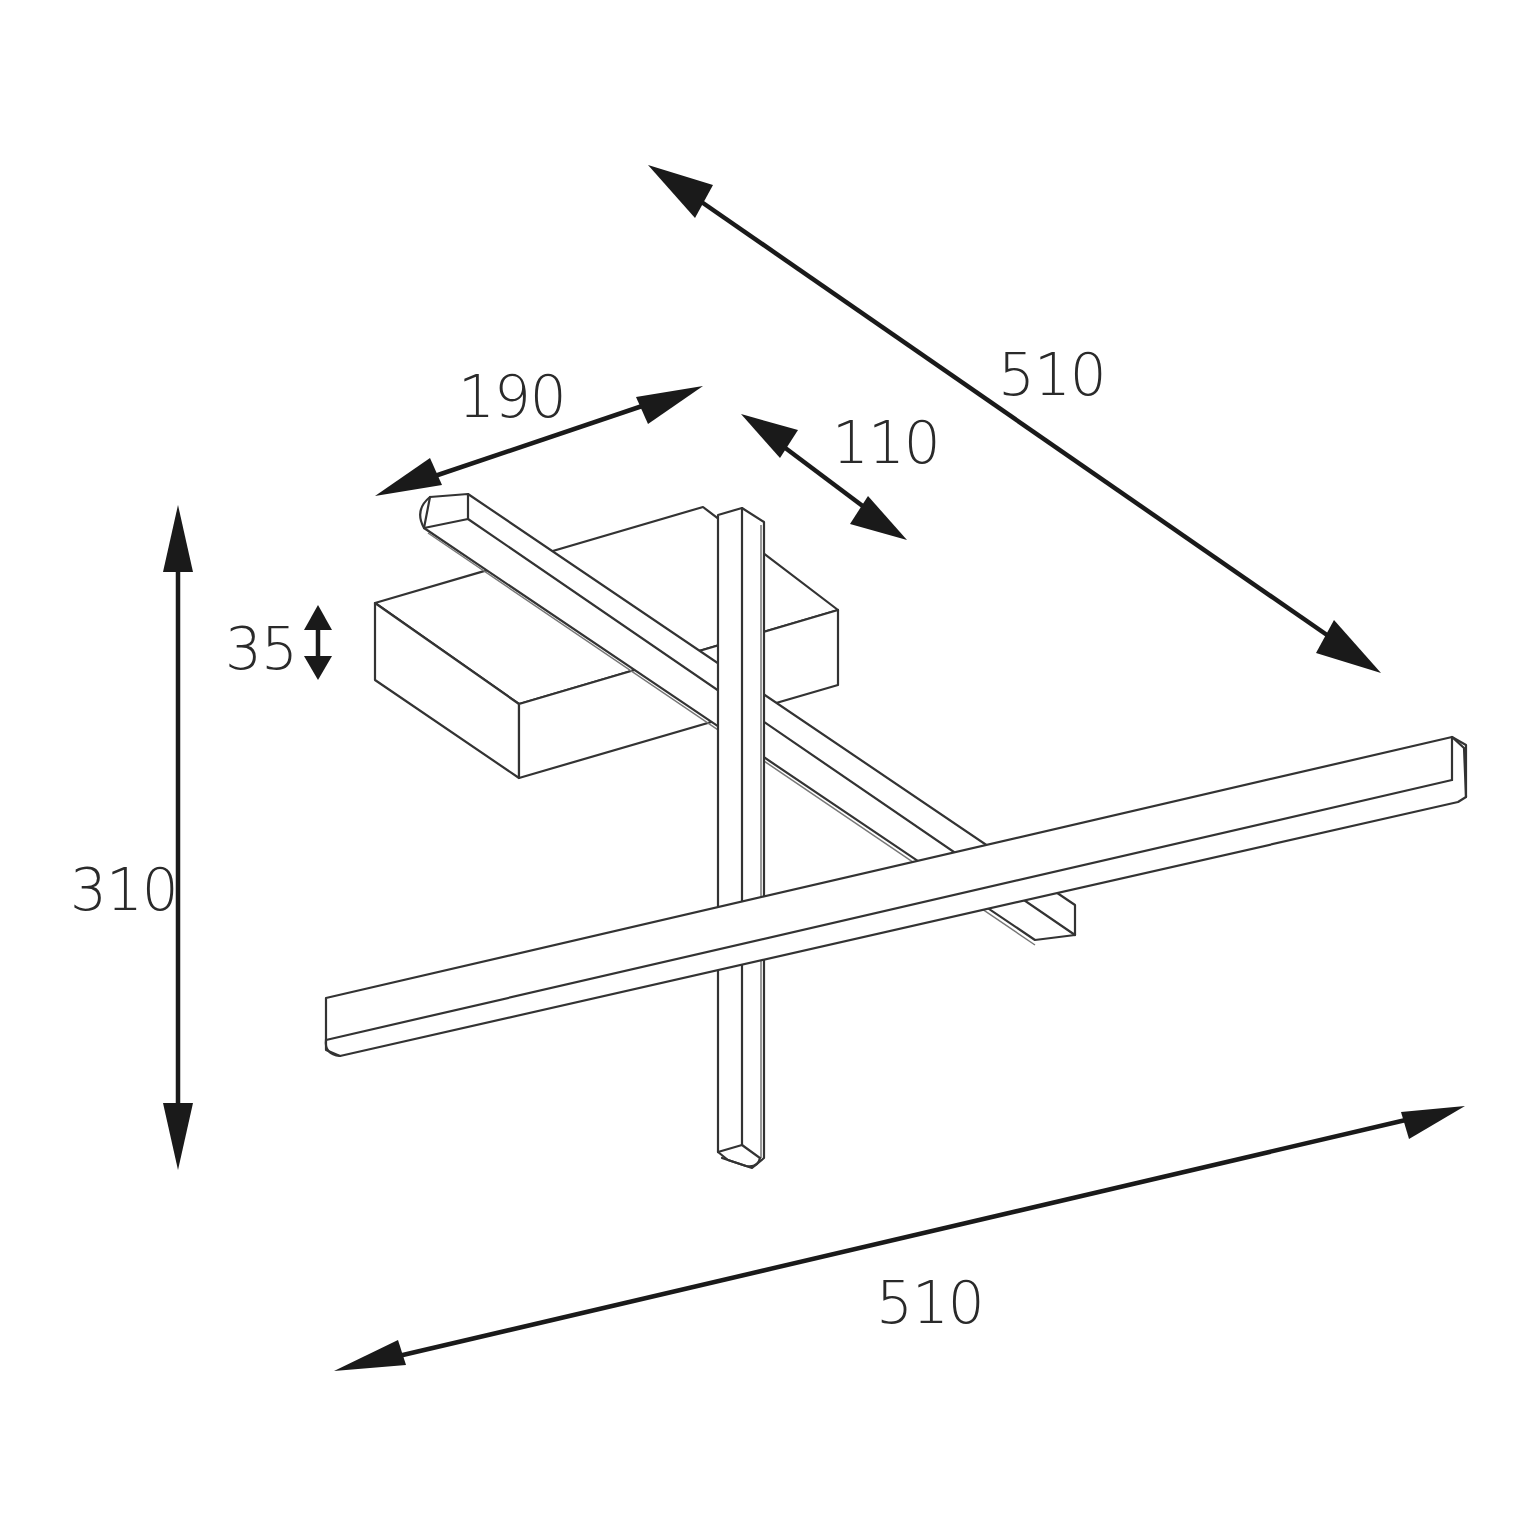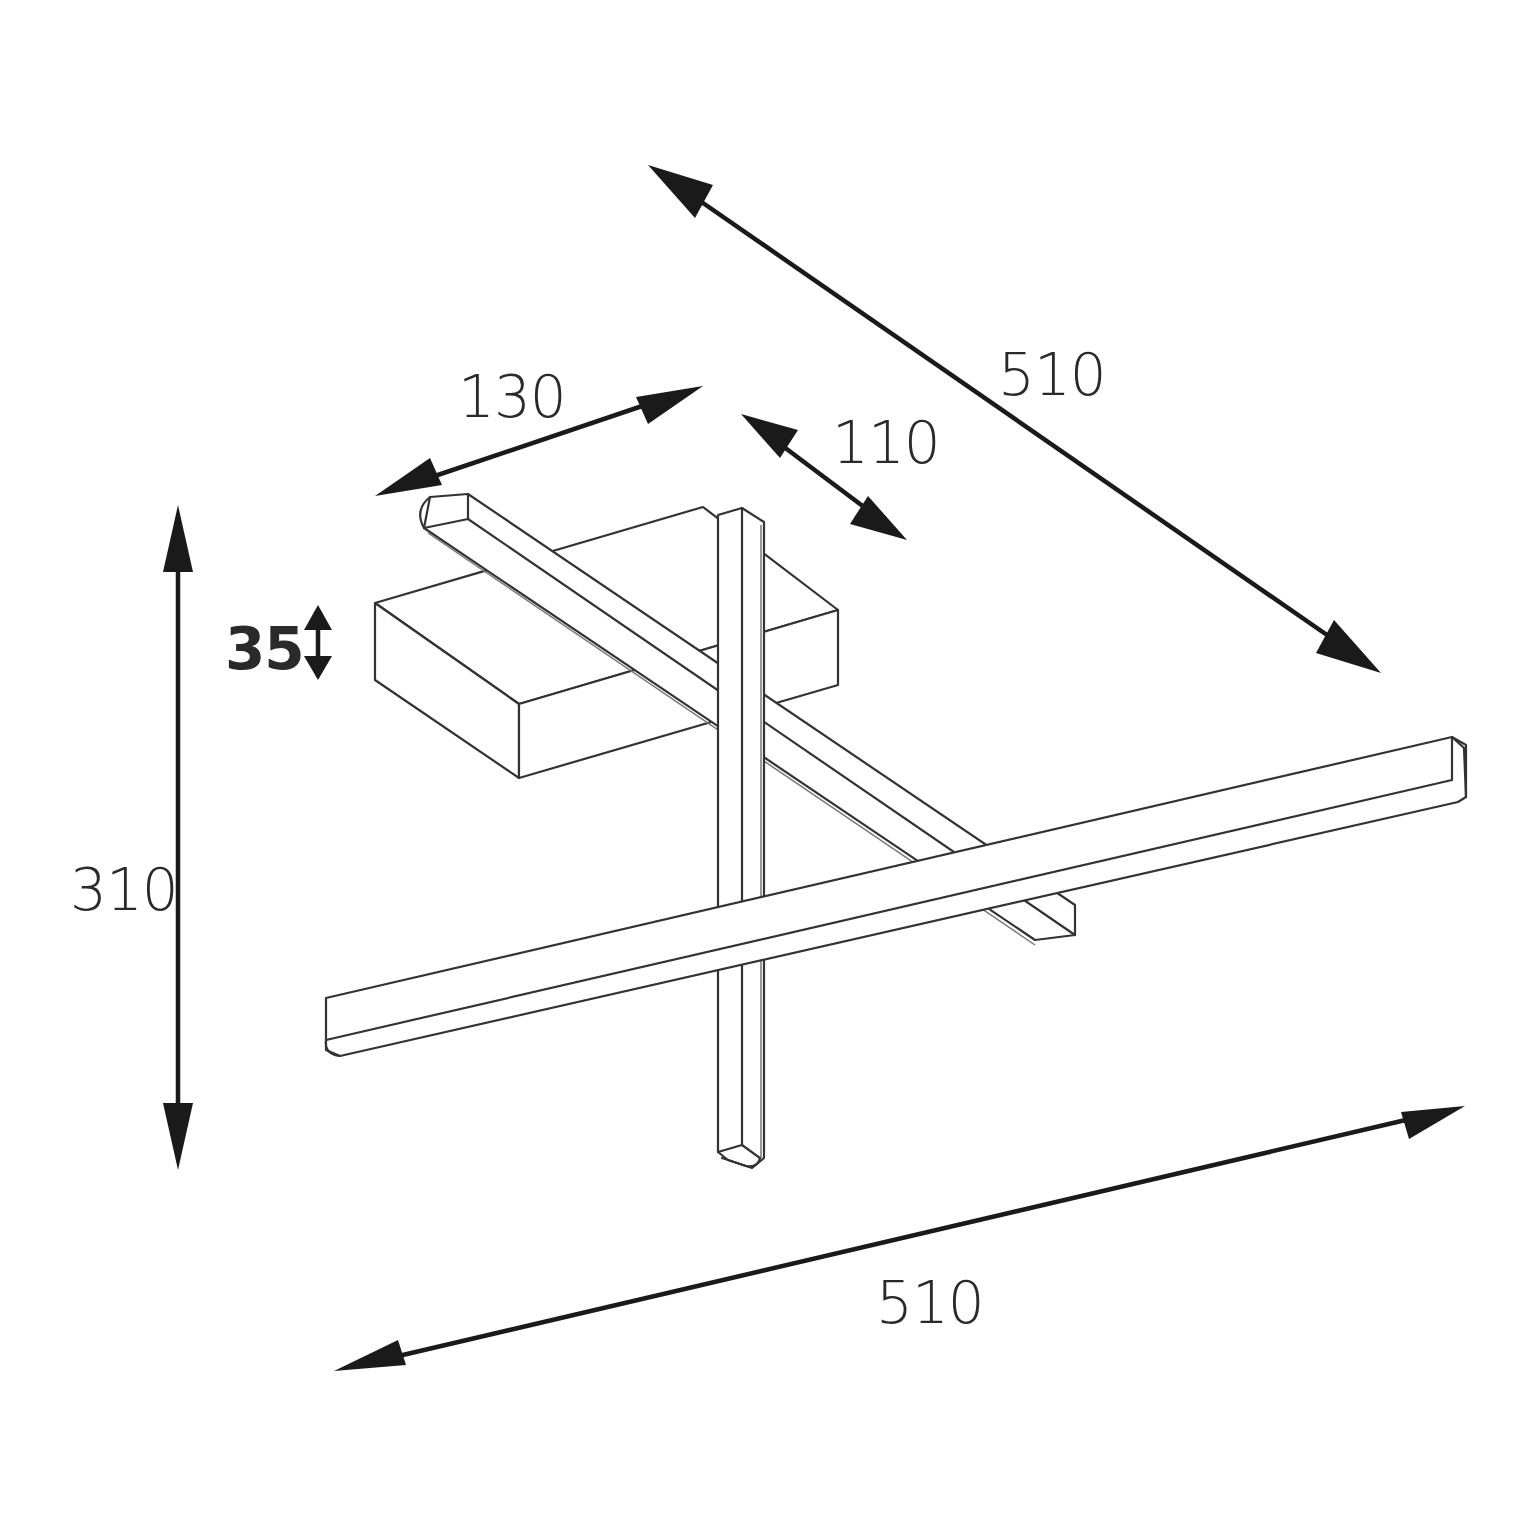--- a/index.html
+++ b/index.html
@@ -85,16 +85,16 @@
     <g>
       <line class="dim" x1="318" y1="625" x2="318" y2="660"></line>
       <polygon class="head" points="318,605 304,630 332,630"></polygon>
       <polygon class="head" points="318,680 304,656 332,656"></polygon>
     </g>
   </svg>
 
   <div class="lbl" style="left:998px; top:346px;">510</div>
   <div class="lbl" style="left:876px; top:1274px;">510</div>
   <div class="lbl" style="left:70px; top:814px;margin-top:47px;">310</div>
-  <div class="lbl" style="left:458px; top:368px;">130</div>
+  <div class="lbl" style="left:458px; top:368px;">190</div>
   <div class="lbl" style="left:832px; top:414px;">110</div>
-  <div class="lbl" style="left:225px; top:620px;font-weight:bold;">35</div>
+  <div class="lbl" style="left:225px; top:620px;">35</div>
 </div>
 
 </body></html>

